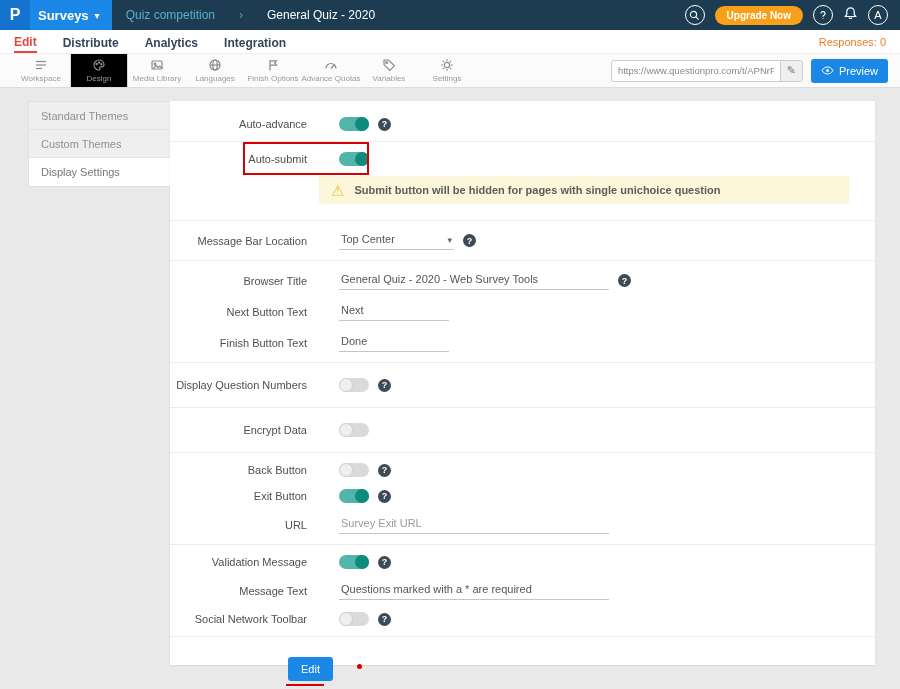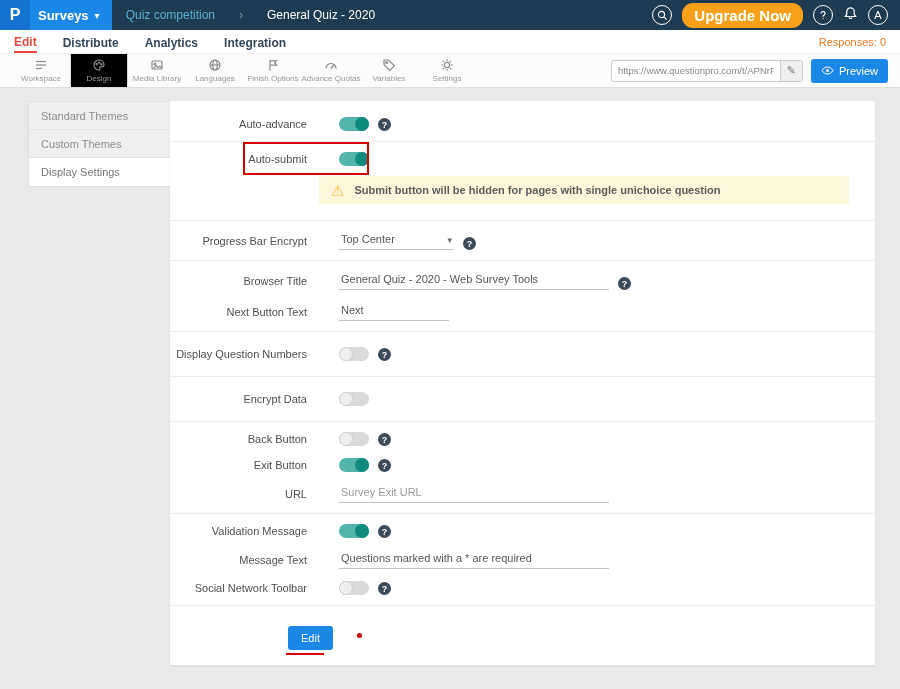--- a/index.html
+++ b/index.html
@@ -28,21 +28,21 @@
   .crumb-parent { color: #58aed4; cursor: pointer; }
   .crumb-sep::after { content: "›"; color: #7d8f9e; }
   .crumb-current { color: #ffffff; }
   .topbar-right { margin-left: auto; display: flex; align-items: center; gap: 10px; padding-right: 12px; }
   .icon-circle {
     width: 20px; height: 20px; border: 1px solid #fff; border-radius: 50%;
     display: flex; align-items: center; justify-content: center; font-size: 11px; cursor: pointer;
   }
   .upgrade-btn {
     background: #f9a01b; color: #fff; border: none; cursor: pointer;
-    font-size: 15px; font-weight: bold; padding: 4px 12px; border-radius: 11px;
+    font-size: 10px; font-weight: bold; padding: 4px 12px; border-radius: 11px;
     font-family: inherit;
   }
 
   
   .nav2 {
     height: 24px; background: #fff; border-bottom: 1px solid #eee;
     display: flex; align-items: center; padding: 0 14px; gap: 26px;
     font-size: 12px; font-weight: bold; color: #33475b;
   }
   .nav-item { cursor: pointer; padding: 4px 0 2px; }
@@ -82,21 +82,21 @@
     height: 28px; display: flex; align-items: center; padding-left: 12px;
     font-size: 11px; color: #8f8f8f; border-bottom: 1px solid #e4e4e4; cursor: pointer;
   }
   .side-item:last-child { border-bottom: none; }
   .side-item.active { background: #fff; color: #777; }
   .panel { flex: 1; background: #fff; box-shadow: 0 1px 2px rgba(0,0,0,0.08); padding: 10px 0 12px; }
 
   .row { display: flex; align-items: center; padding: 6px 0; position: relative; gap: 20px; }
   .row.spacious { padding: 11px 0; }
   .lbl { width: 137px; text-align: right; font-size: 11px; color: #4f4f4f; flex-shrink: 0; }
-  .ctl { display: flex; align-items: flex-end; gap: 9px; margin-left: 12px; flex: 1; }
+  .ctl { display: flex; align-items: center; gap: 9px; margin-left: 12px; flex: 1; }
   .hr { border-top: 1px solid #ececec; margin: 4px 0; }
 
   .toggle { width: 30px; height: 14px; border-radius: 7px; position: relative; display: inline-block; cursor: pointer; flex-shrink: 0; }
   .toggle .knob { width: 14px; height: 14px; border-radius: 50%; position: absolute; top: 0; }
   .toggle.on { background: #53b5aa; }
   .toggle.on .knob { right: 0; background: #0f8b7e; }
   .toggle.off { background: #dadada; }
   .toggle.off .knob { left: 0; background: #efefef; border: 1px solid #cfcfcf; }
 
   .help {
@@ -313,21 +313,21 @@
       <div class="annotation-box"></div>
     </div>
 
     <div class="warning">
       <span class="warn-icon"></span>
       <span class="warn-text">Submit button will be hidden for pages with single unichoice question</span>
     </div>
     <div class="hr"></div>
 
     <div class="row">
-      <div class="lbl">Progress Bar Encrypt</div>
+      <div class="lbl">Message Bar Location</div>
       <div class="ctl">
         <span class="select">
           <span>Top Center</span>
           <span class="sel-caret"></span>
         </span>
         <span class="help"></span>
       </div>
     </div>
     <div class="hr"></div>
 
@@ -339,20 +339,26 @@
       </div>
     </div>
 
     <div class="row">
       <div class="lbl">Next Button Text</div>
       <div class="ctl">
         <input class="uline w-110" value="Next" style="">
       </div>
     </div>
 
+    <div class="row">
+      <div class="lbl">Finish Button Text</div>
+      <div class="ctl">
+        <input class="uline w-110" value="Done" style="">
+      </div>
+    </div>
     <div class="hr"></div>
 
     <div class="row spacious">
       <div class="lbl">Display Question Numbers</div>
       <div class="ctl">
         <span class="toggle off">
             <span class="knob"></span>
           </span>
         <span class="help"></span>
       </div>

